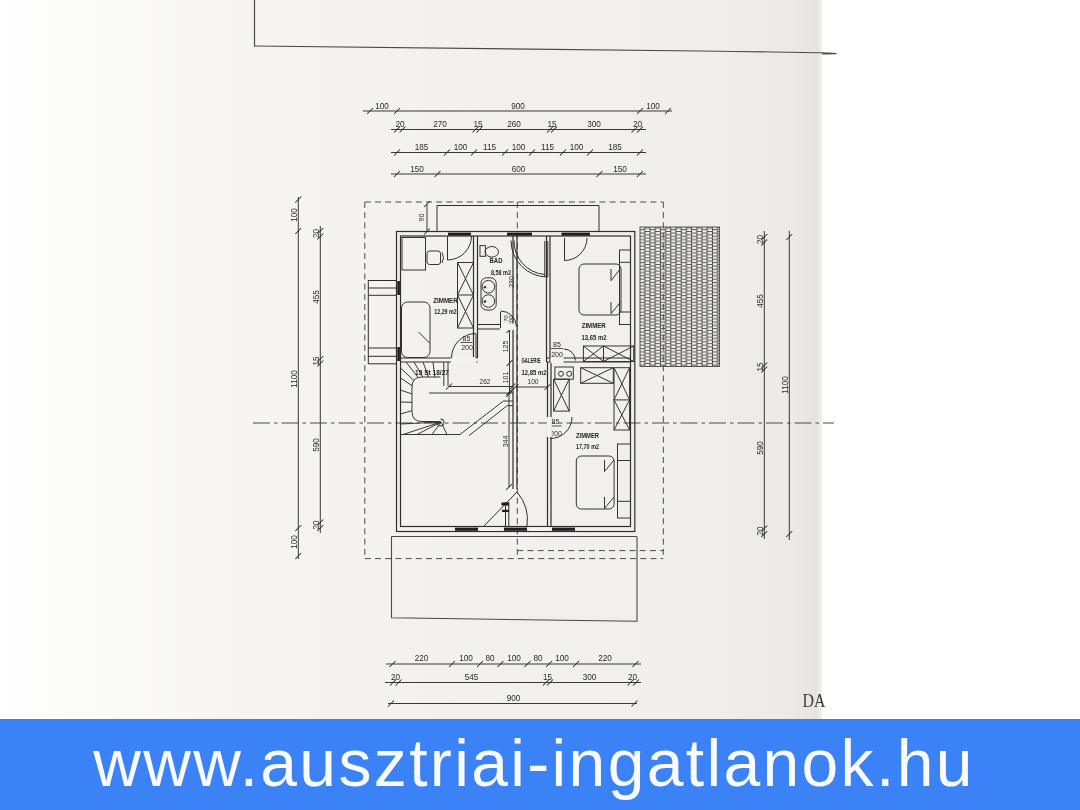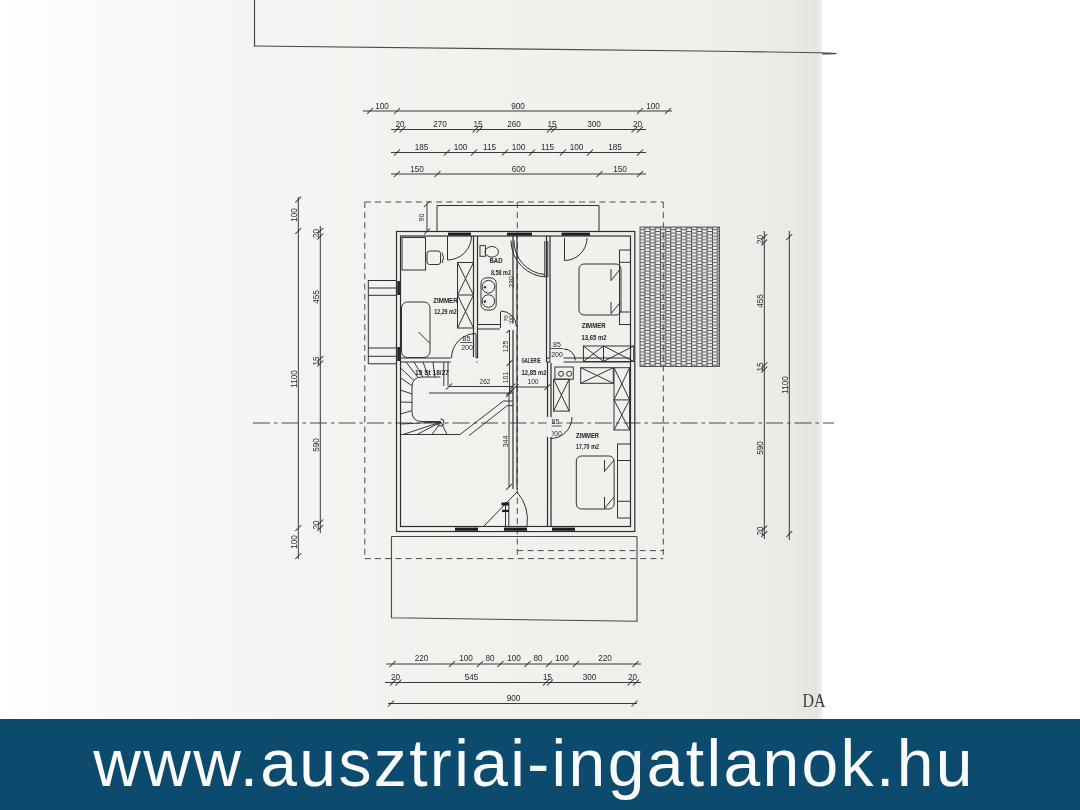--- a/index.html
+++ b/index.html
@@ -1,21 +1,21 @@
 <!DOCTYPE html>
 <html><head>
 <meta charset="utf-8">
 <style>
   html,body{margin:0;padding:0;}
   body{width:1080px;height:810px;position:relative;background:#ffffff;overflow:hidden;
        font-family:"Liberation Sans",sans-serif;}
   #paper{position:absolute;left:0;top:0;width:822px;height:719px;
      background:linear-gradient(90deg,#ffffff 0%,#fbfbfa 10%,#f6f5f3 30%,#f2f1ee 55%,#f0efec 85%,#eceae6 96.5%,#e6e4e0 99.3%,#f0efec 100%);}
   #plansvg{position:absolute;left:0;top:0;}
-  #banner{position:absolute;left:0;top:719px;width:1080px;height:91px;background:#0c4a6e;}
+  #banner{position:absolute;left:0;top:719px;width:1080px;height:91px;background:#3b82f6;}
   #banner .t{position:absolute;left:0;top:0;width:1080px;height:91px;
      display:flex;align-items:center;justify-content:center;
      color:#f9fafb;font-size:66px;letter-spacing:2.35px;transform:translate(-6px,-2.5px);}
 </style>
 </head>
 <body>
 <div id="paper"></div>
 <svg id="plansvg" width="1080" height="810" viewBox="0 0 1080 810">
 <defs>
   <pattern id="tiles" width="10.4" height="6.6" patternUnits="userSpaceOnUse">

